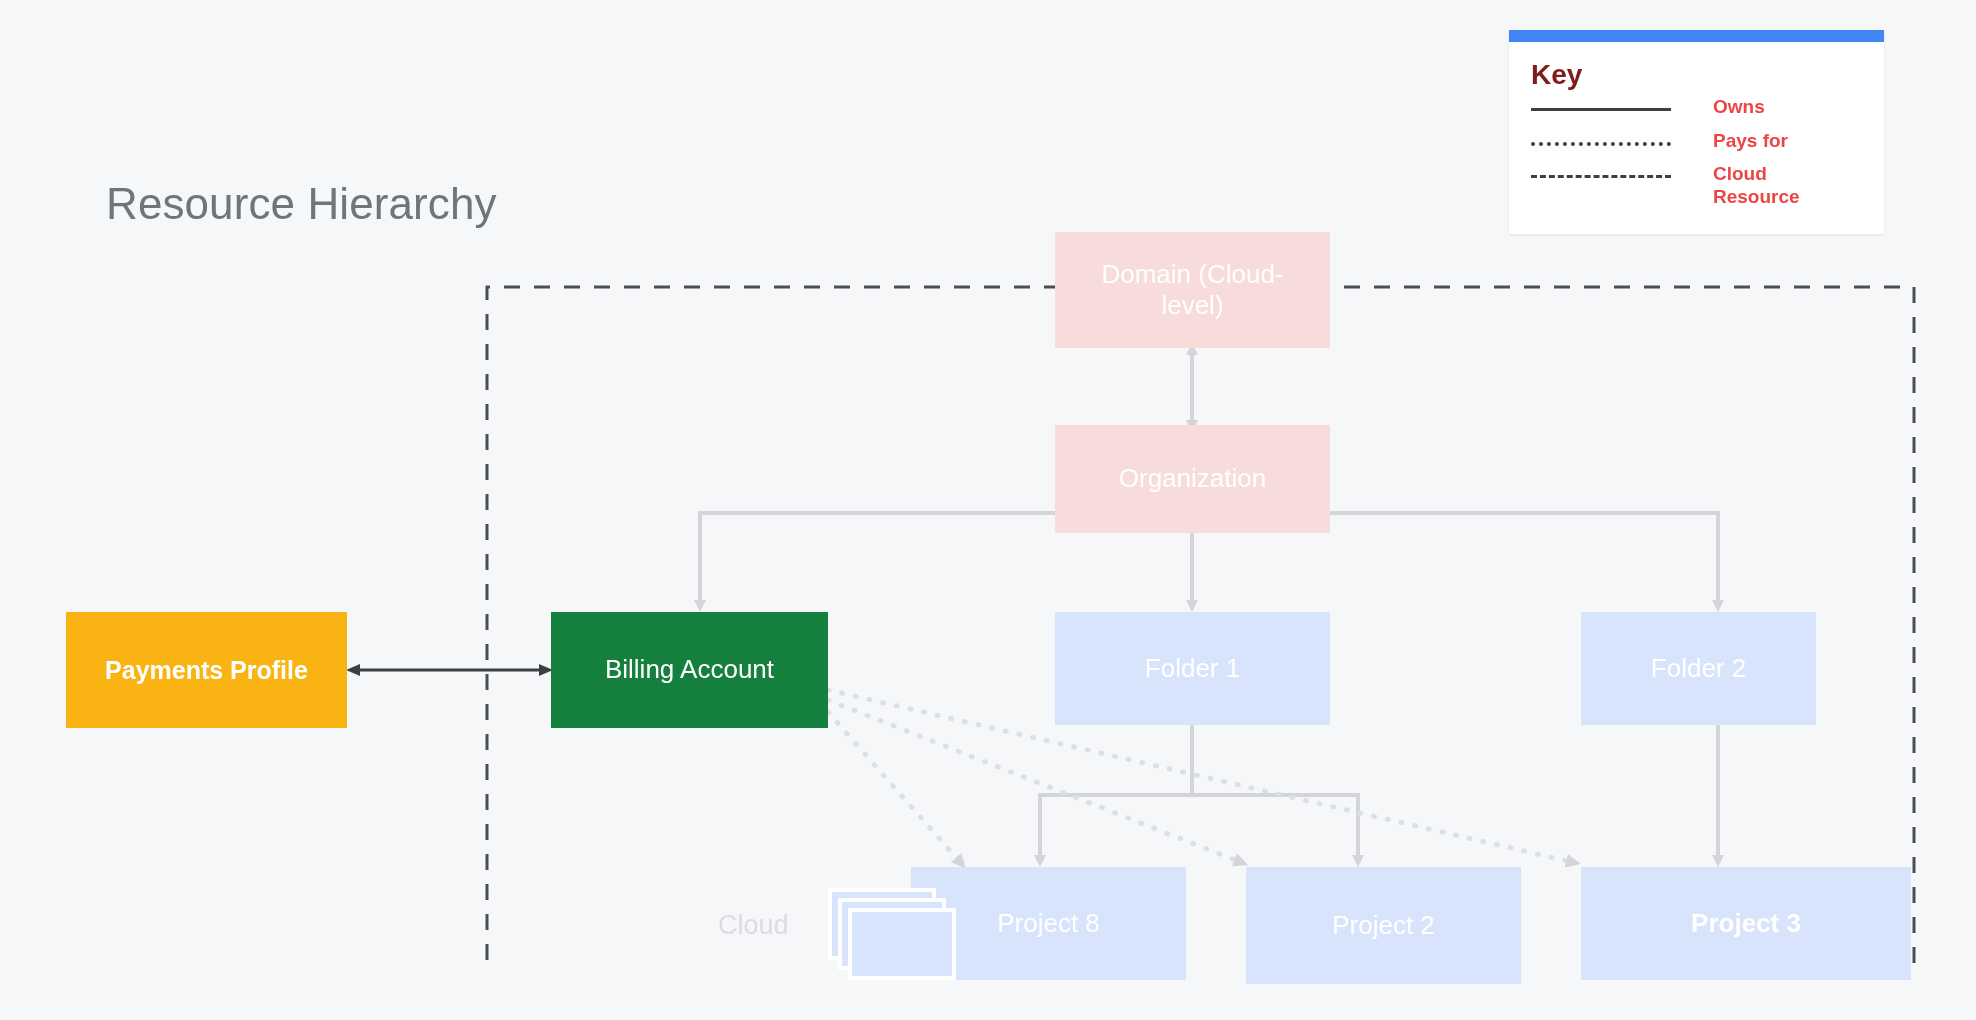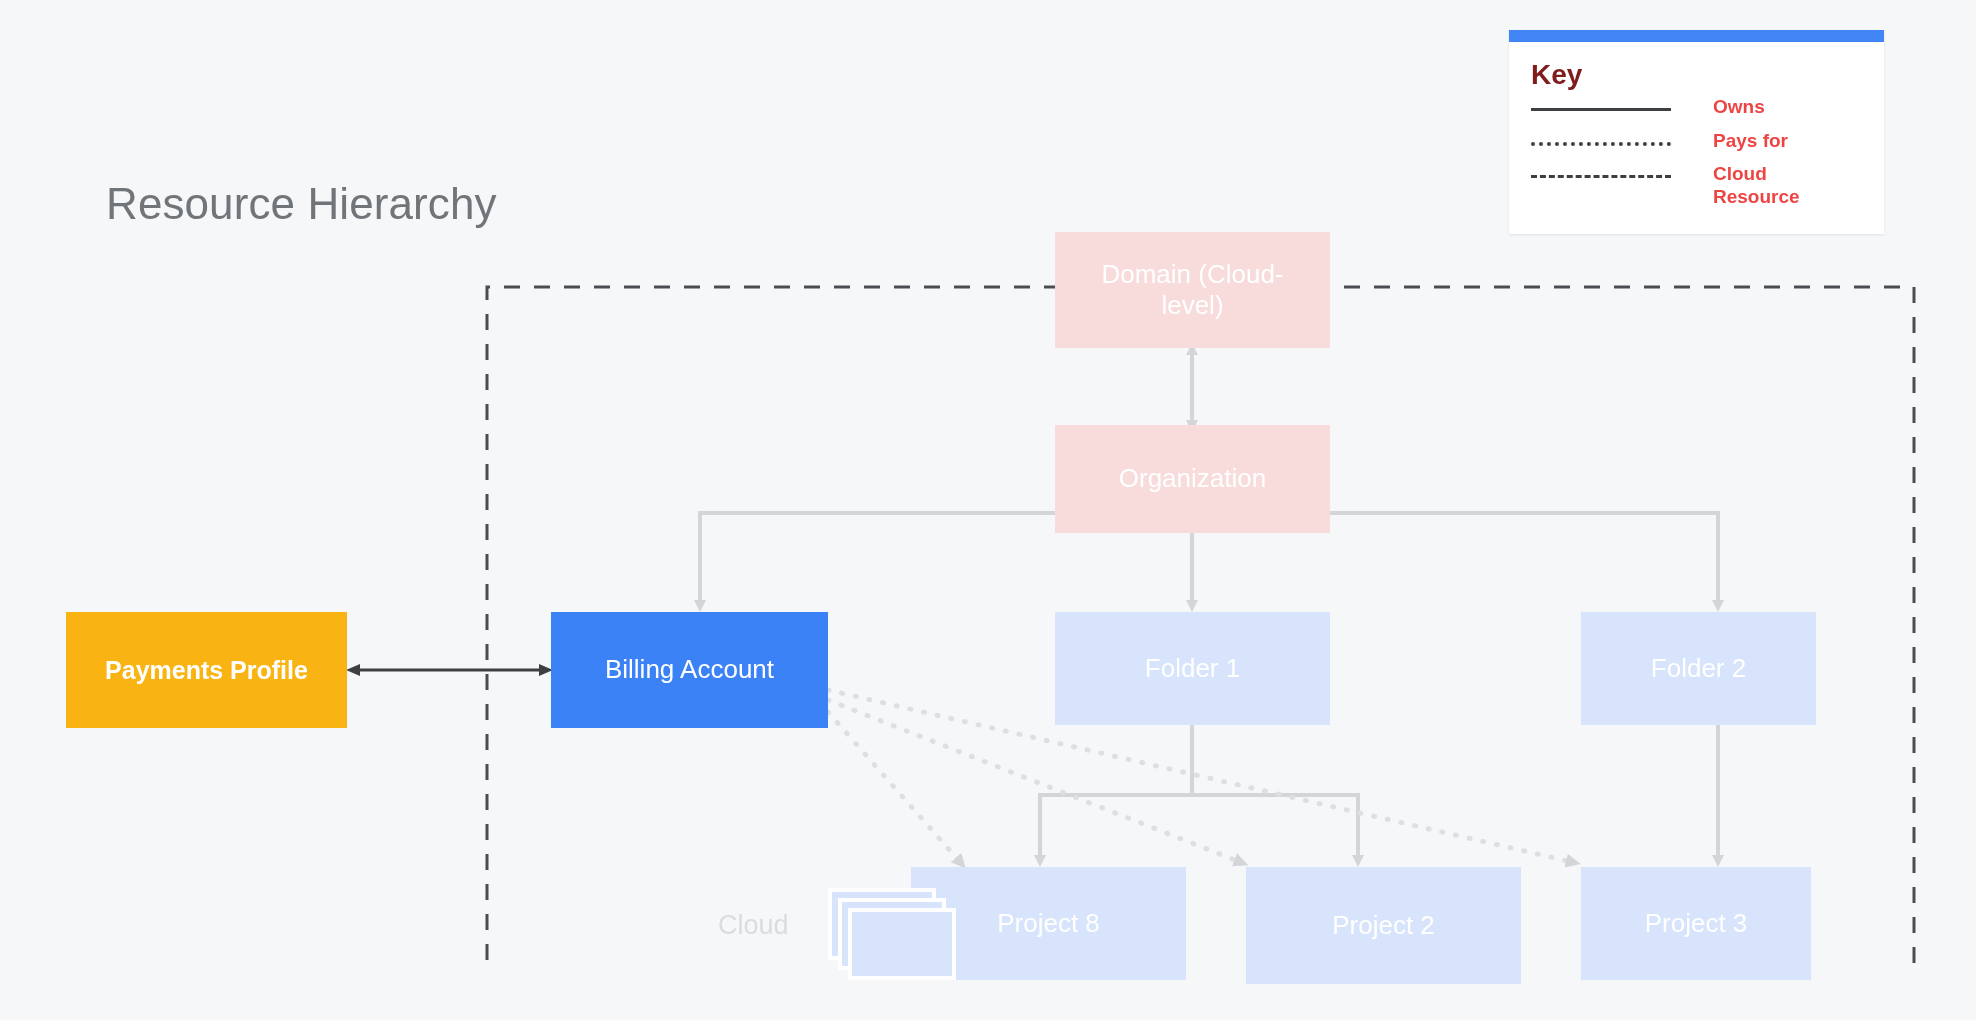--- a/index.html
+++ b/index.html
@@ -49,21 +49,21 @@
     text-align: center;
     font-size: 26px;
     font-weight: 400;
     color: #ffffff;
     box-sizing: border-box;
     line-height: 1.2;
     padding: 0 24px;
   }
   .node.pink      { background: #f8dcdc; }
   .node.blue      { background: #d7e4fb; }
-  .node.green     { background: #3b82f6; }
+  .node.green     { background: #15803d; }
   .node.amber     { background: #f9b413; font-weight: bold; font-size: 25px; }
 
   .labels-text {
     position: absolute;
     font-size: 27px;
     color: #dadce0;
     white-space: nowrap;
   }
 
   
@@ -190,21 +190,21 @@
   <div class="node green" style="left:551px; top:612px; width:277px; height:116px;">Billing Account</div>
 
   <div class="node blue" style="left:1055px; top:612px; width:275px; height:113px;">Folder 1</div>
 
   <div class="node blue" style="left:1581px; top:612px; width:235px; height:113px;">Folder 2</div>
 
   <div class="node blue" style="left:911px; top:867px; width:275px; height:113px;">Project 8</div>
 
   <div class="node blue" style="left:1246px; top:867px; width:275px; height:117px;">Project 2</div>
 
-  <div class="node blue" style="left:1581px; top:867px; width:230px; height:113px;">Project 3</div>
+  <div class="node blue" style="left:1581px; top:867px; width:330px; height:113px;font-weight:bold;">Project 3</div>
 
   <div class="labels-text" style="left:718px; top:910px;">Cloud</div>
 
   <div class="label-stack" style="left:828px; top:888px;">
     <div class="card c1"></div>
     <div class="card c2"></div>
     <div class="card c3"></div>
   </div>
 
   <div class="legend">

